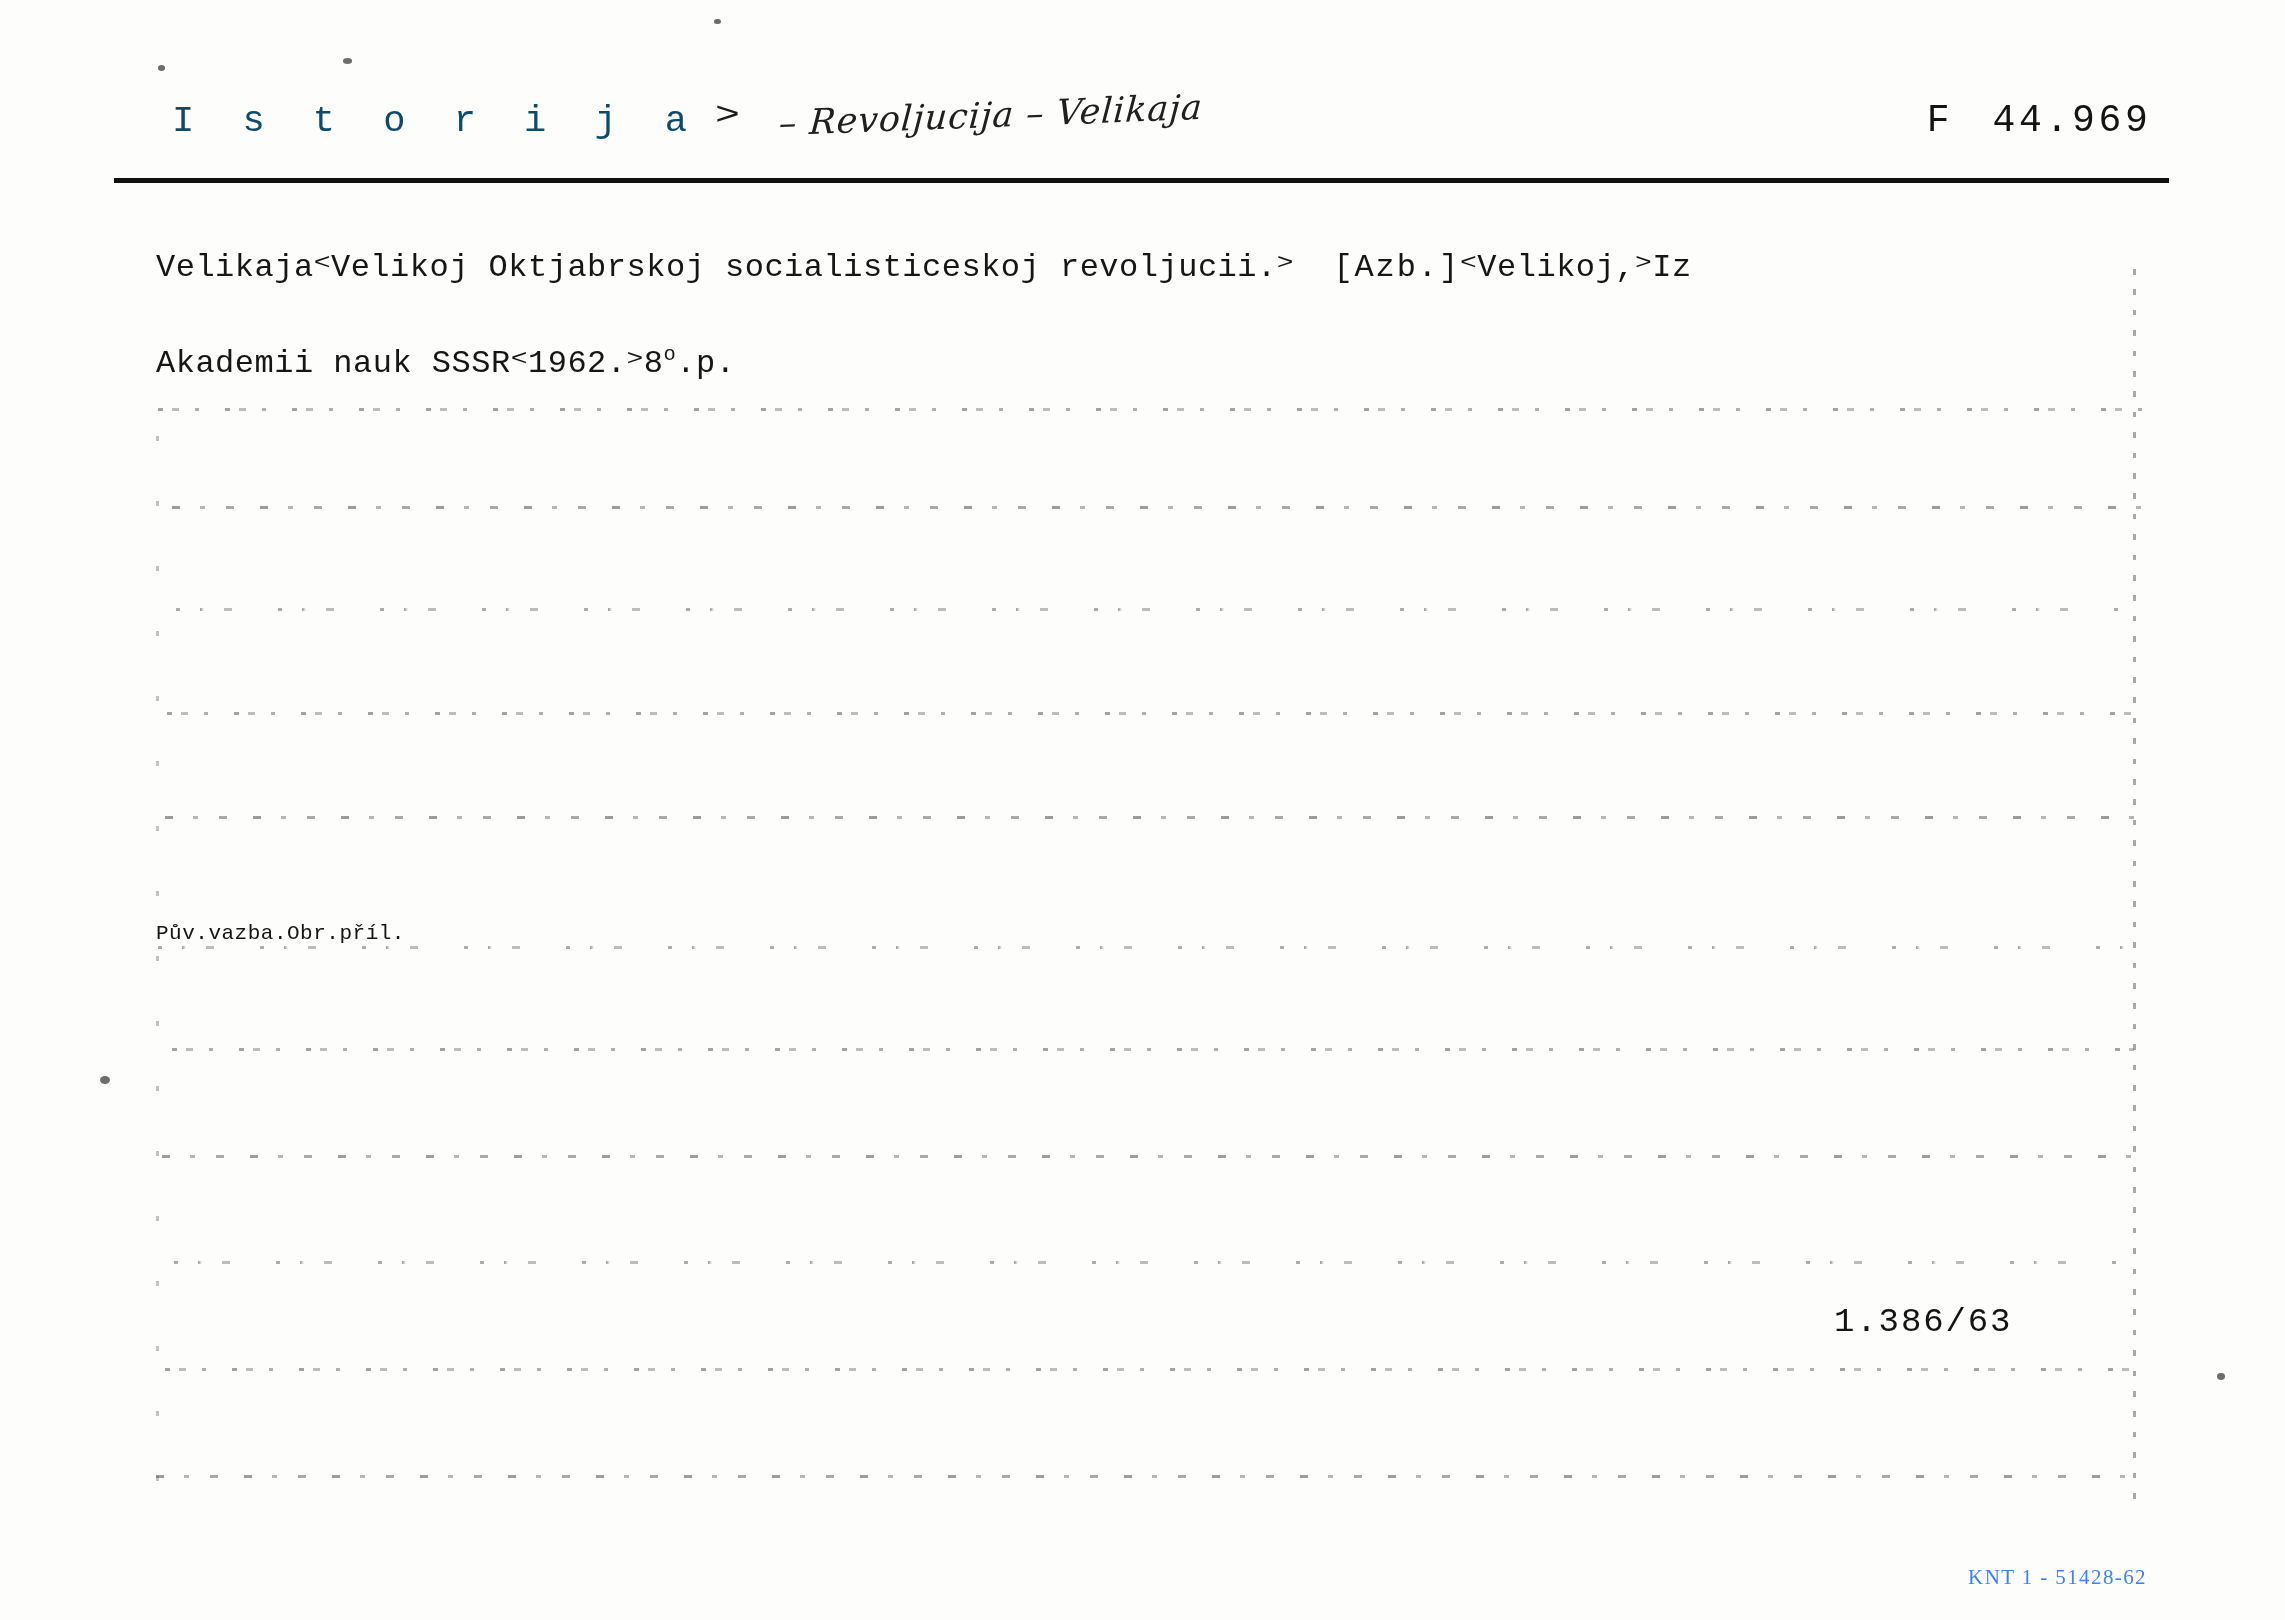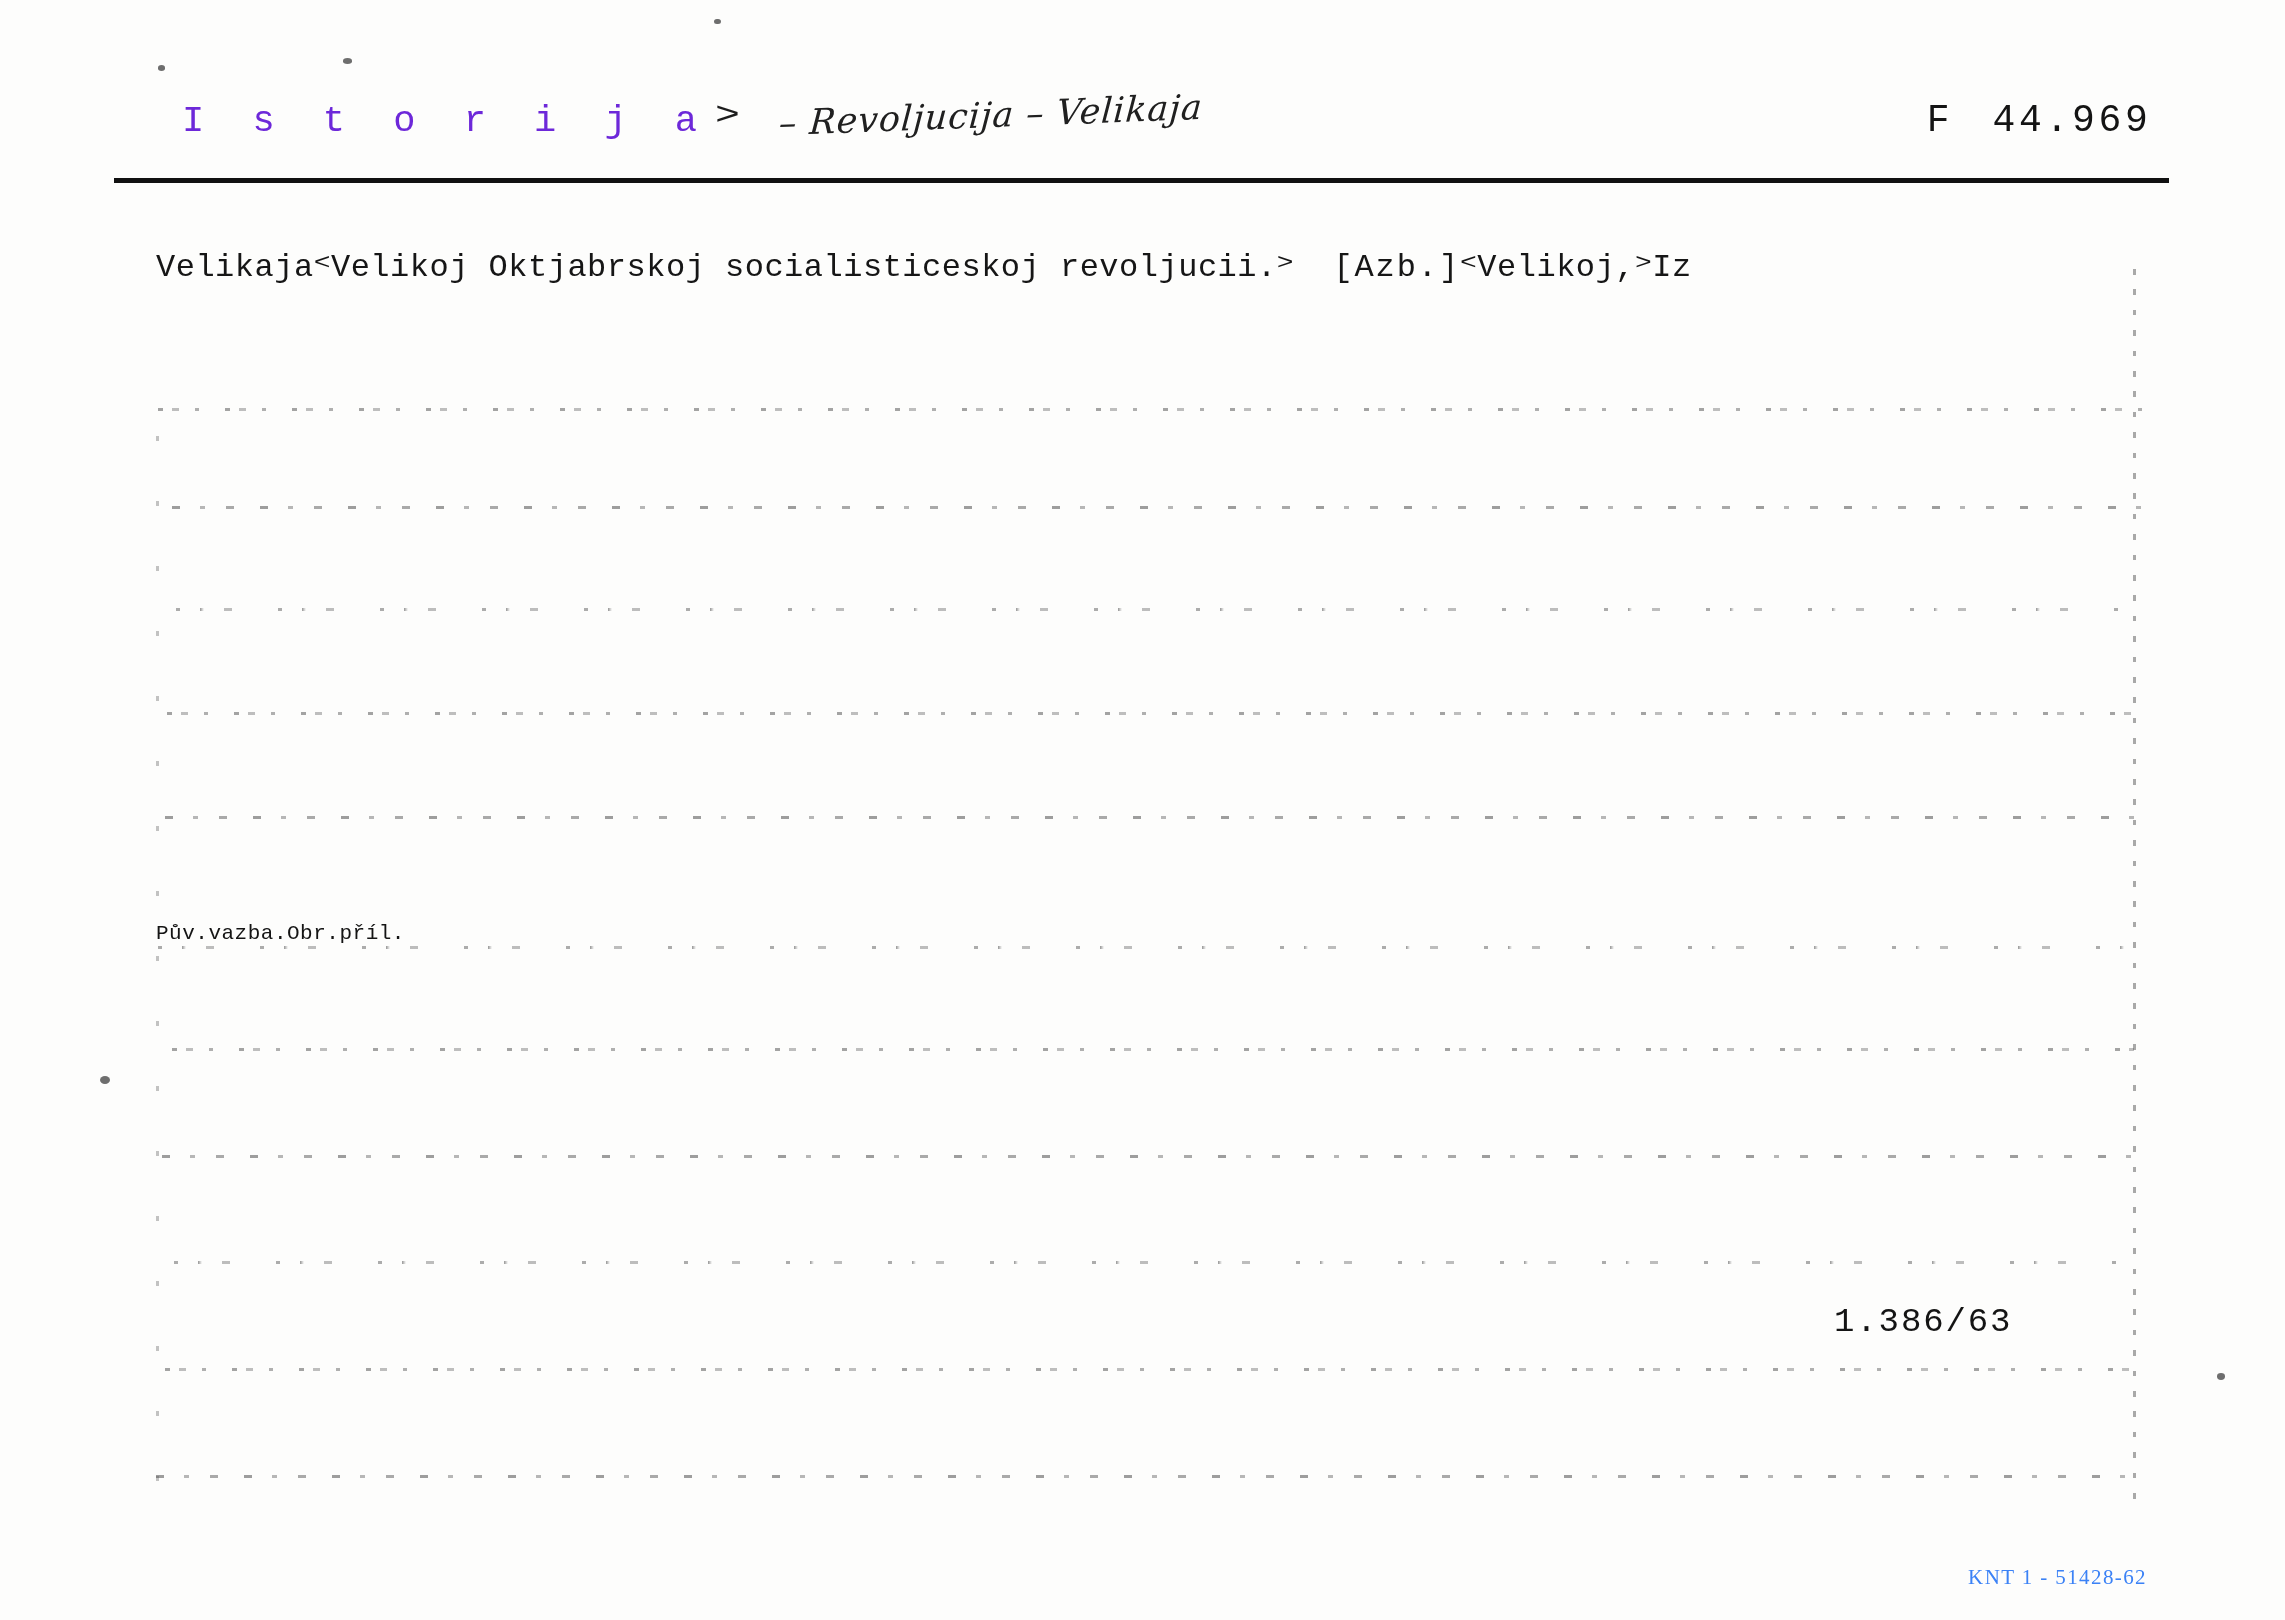--- a/index.html
+++ b/index.html
@@ -28,26 +28,26 @@
   
   .header-row {
     position: absolute;
     left: 148px;
     top: 93px;
     width: 2022px;
     height: 83px;
   }
   .heading-main {
     position: absolute;
-    left: 34px;
+    left: 24px;
     top: 7.4px;
     font-size: 37px;
     letter-spacing: 13px;
     font-family: "Liberation Mono", monospace;
-    color: #6d28d9;
+    color: #0c4a6e;
   }
   .heading-arrow {
     position: absolute;
     left: 570px;
     top: 3.7px;
     font-size: 32px;
     color: #1c1c1c;
     transform: scaleX(1.3);
   }
   .heading-script {
@@ -242,20 +242,23 @@
       <span class="f-letter">F</span><span>44.969</span>
     </span>
   </div>
 
   <div class="rule"></div>
 
   <div class="body-line line1">
     <span>Velikaja</span><span class="angle">&lt;</span><span>Velikoj Oktjabrskoj socialisticeskoj revoljucii.</span><span class="angle">&gt;</span>&nbsp;&nbsp;<span class="brk">[Azb.]</span><span class="angle">&lt;</span><span>Velikoj,</span><span class="angle">&gt;</span><span>Iz</span>
   </div>
 
+  <div class="body-line line2">
+    <span>Akademii nauk SSSR</span><span class="angle">&lt;</span><span>1962.</span><span class="angle">&gt;</span><span>8</span><span class="sup">o</span><span>.p.</span>
+  </div>
 
   <div class="note-line">Pův.vazba.Obr.příl.</div>
 
   <div class="acc-number">1.386/63</div>
 
   <div class="footer-code">KNT 1 - 51428-62</div>
 
 </div>
 
 

